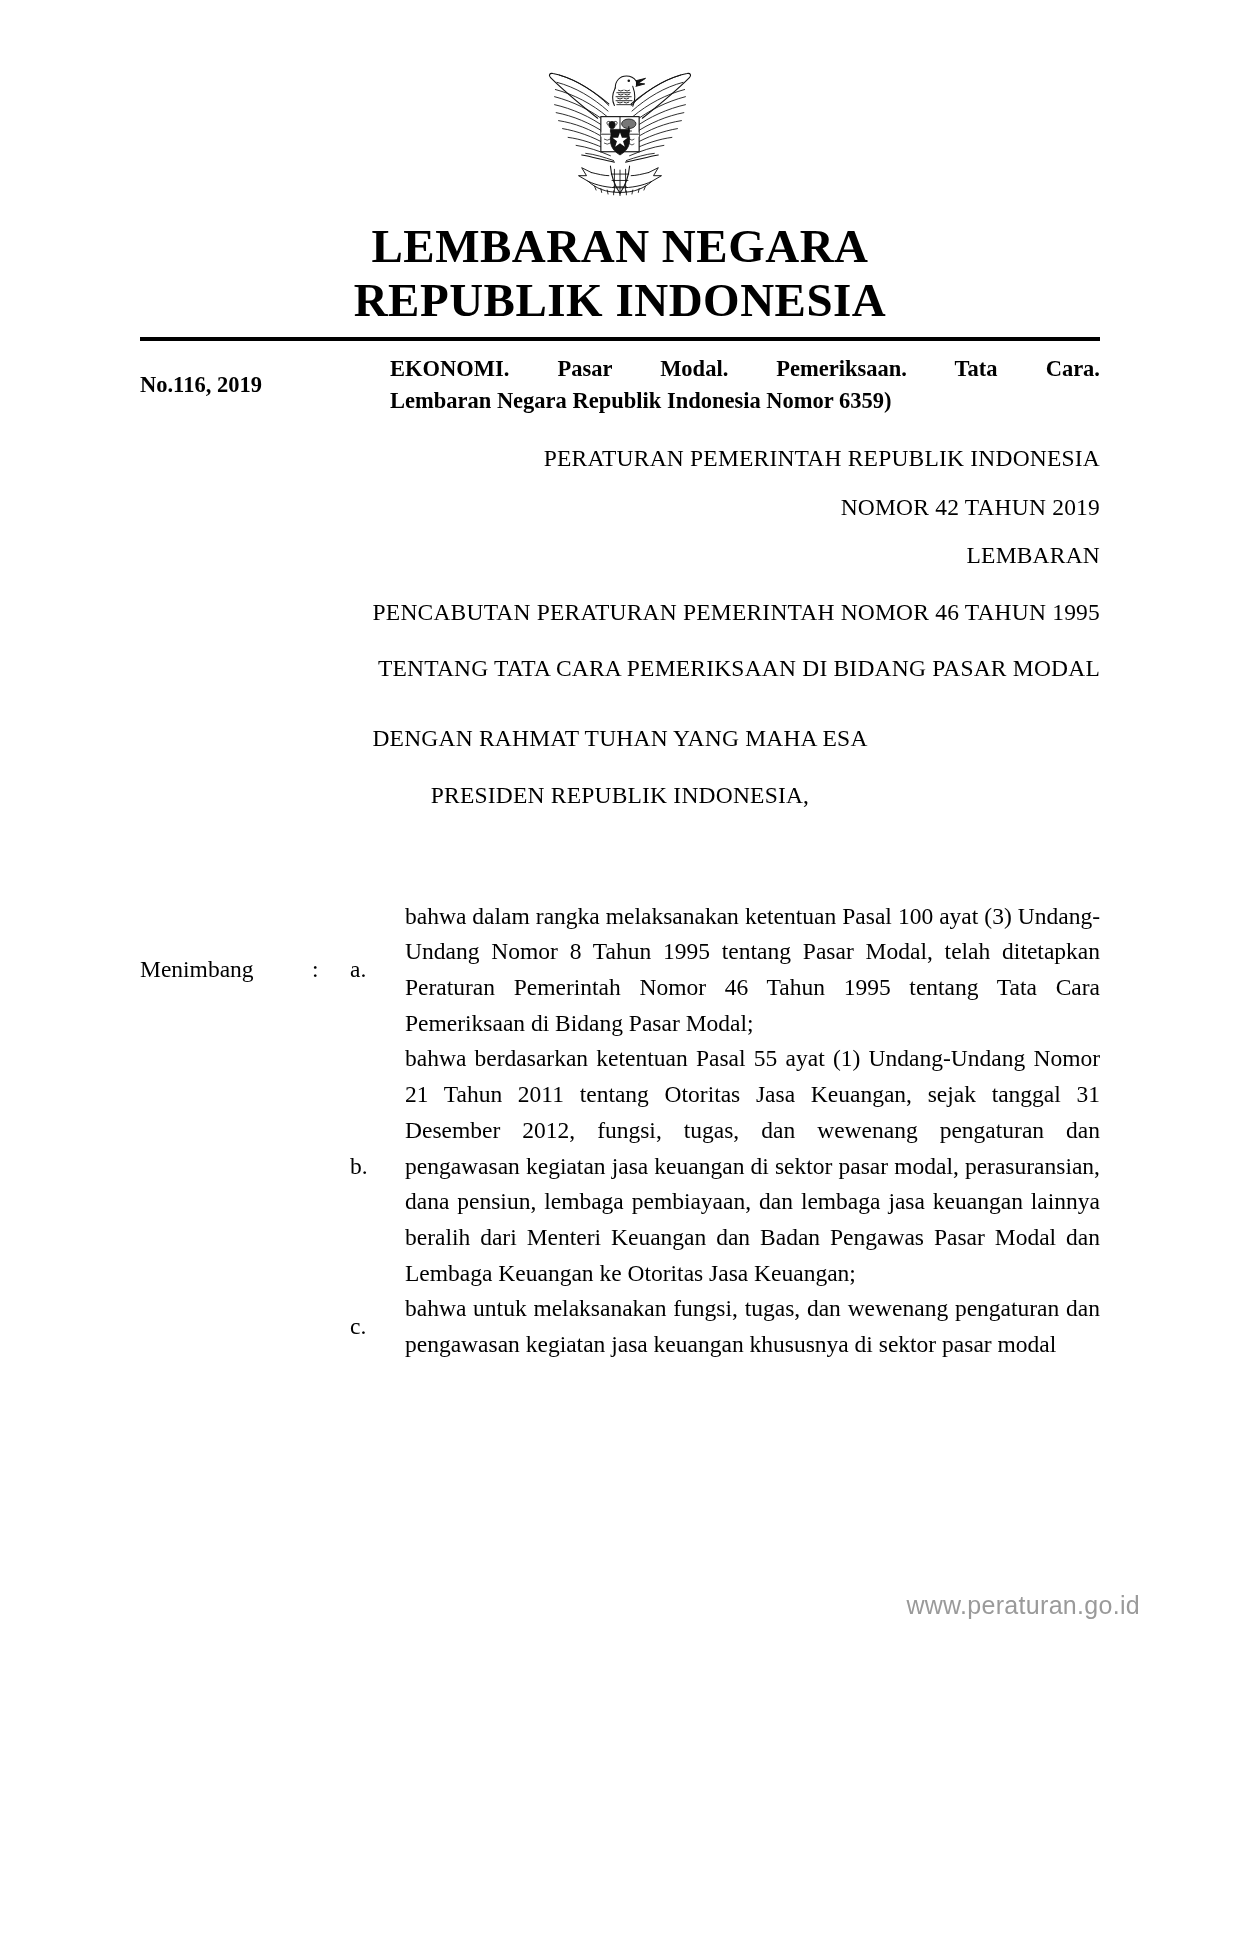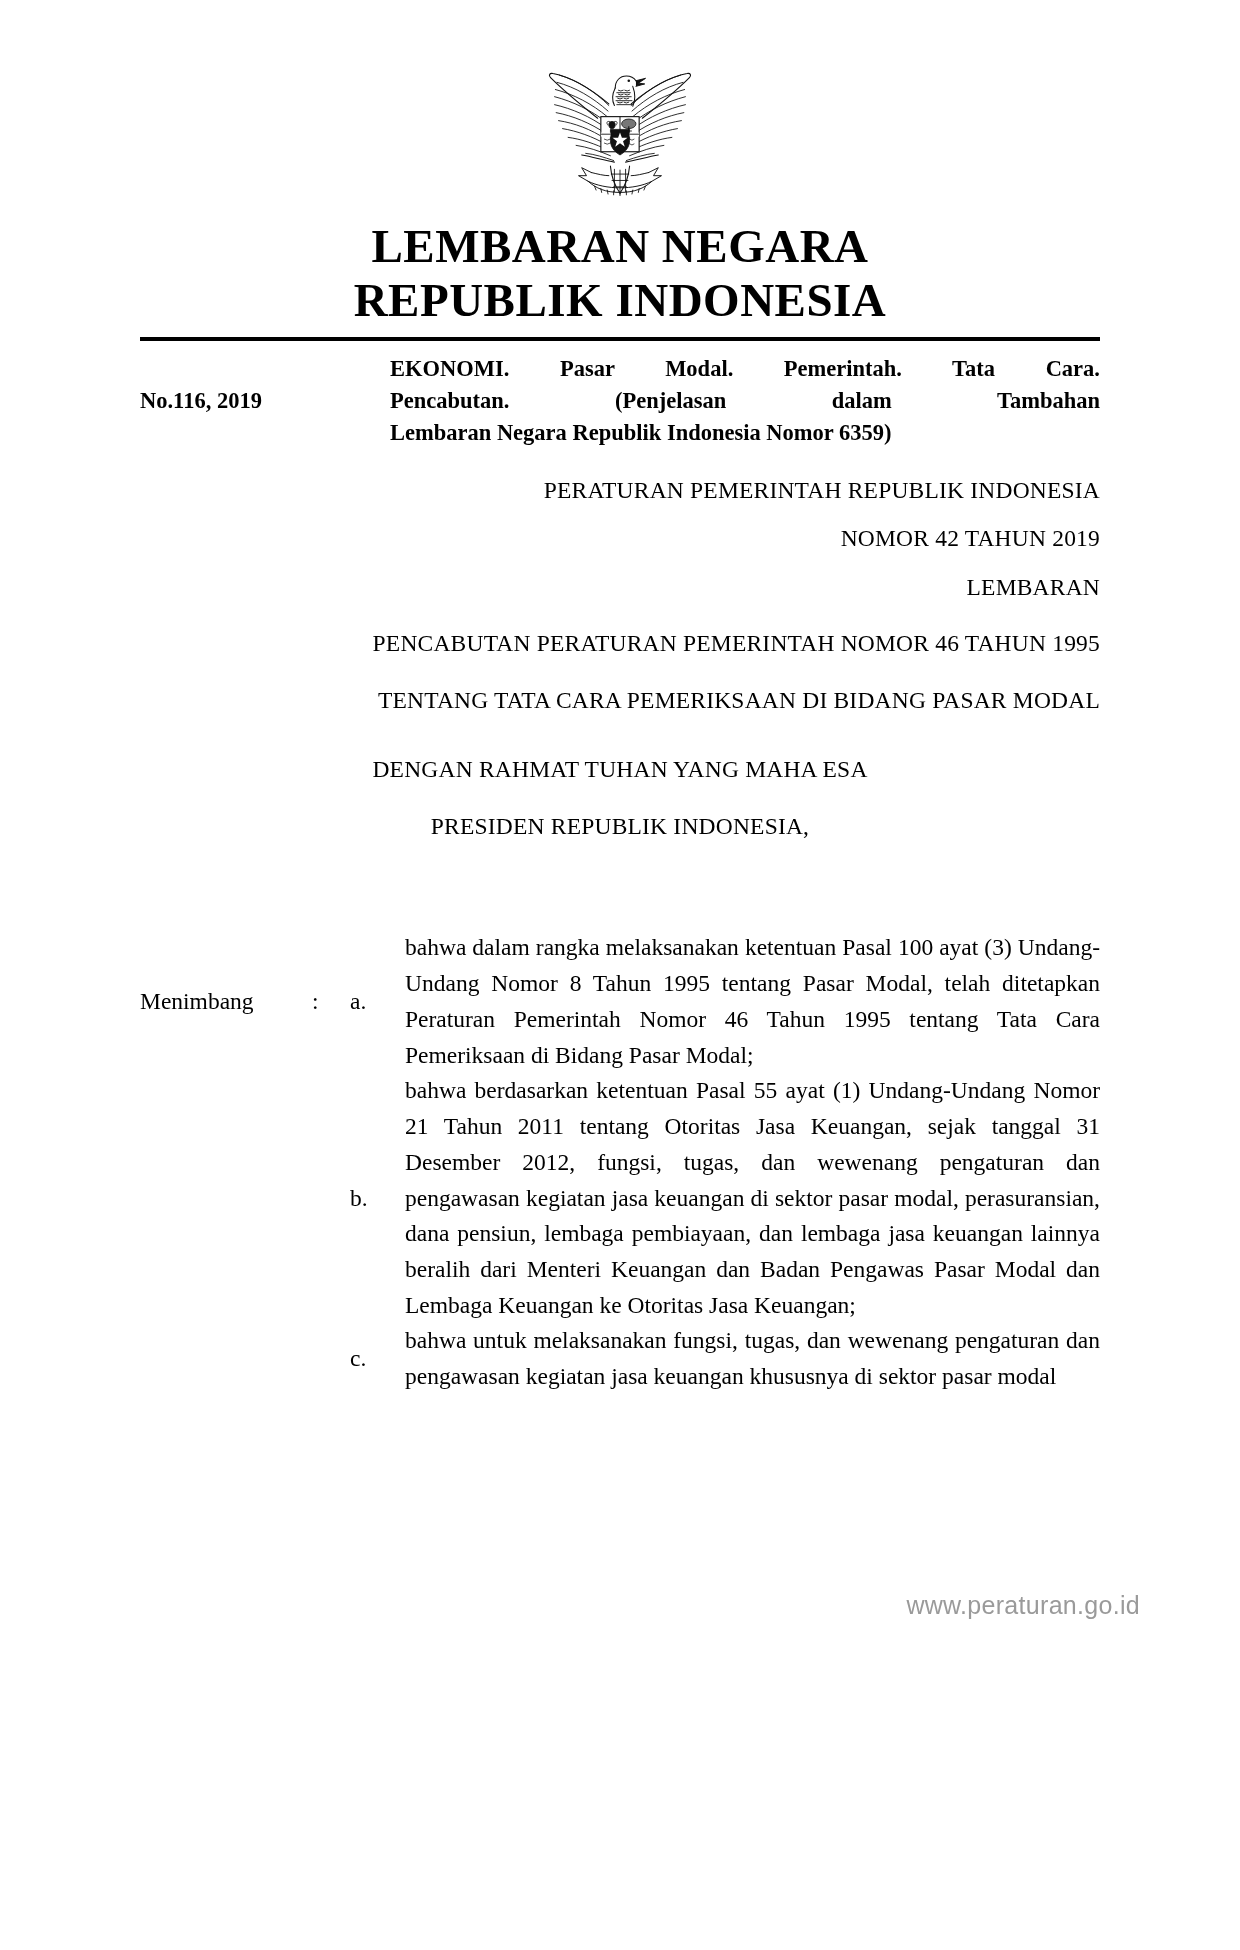--- a/index.html
+++ b/index.html
@@ -274,22 +274,21 @@
   <div class="masthead">
     <div class="line1">LEMBARAN NEGARA</div>
     <div class="line2">REPUBLIK INDONESIA</div>
   </div>
 
   <hr class="rule">
 
   <div class="doc-header">
     <div class="docno">No.116, 2019</div>
     <div class="subject">
-      <span class="l">EKONOMI. Pasar Modal. Pemerintah. Tata Cara.</span>
-      <span class="l">Pencabutan. (Penjelasan dalam Tambahan</span>
+      <span class="l">EKONOMI. Pasar Modal. Pemeriksaan. Tata Cara.</span>
       <span class="last">Lembaran Negara Republik Indonesia Nomor 6359)</span>
     </div>
   </div>
 
   <div class="title-block">
     <div class="t">PERATURAN PEMERINTAH REPUBLIK INDONESIA</div>
     <div class="t">NOMOR 42 TAHUN 2019</div>
     <div class="t">LEMBARAN</div>
     <div class="t tight">PENCABUTAN PERATURAN PEMERINTAH NOMOR 46 TAHUN 1995</div>
     <div class="t tight">TENTANG TATA CARA PEMERIKSAAN DI BIDANG PASAR MODAL</div>

